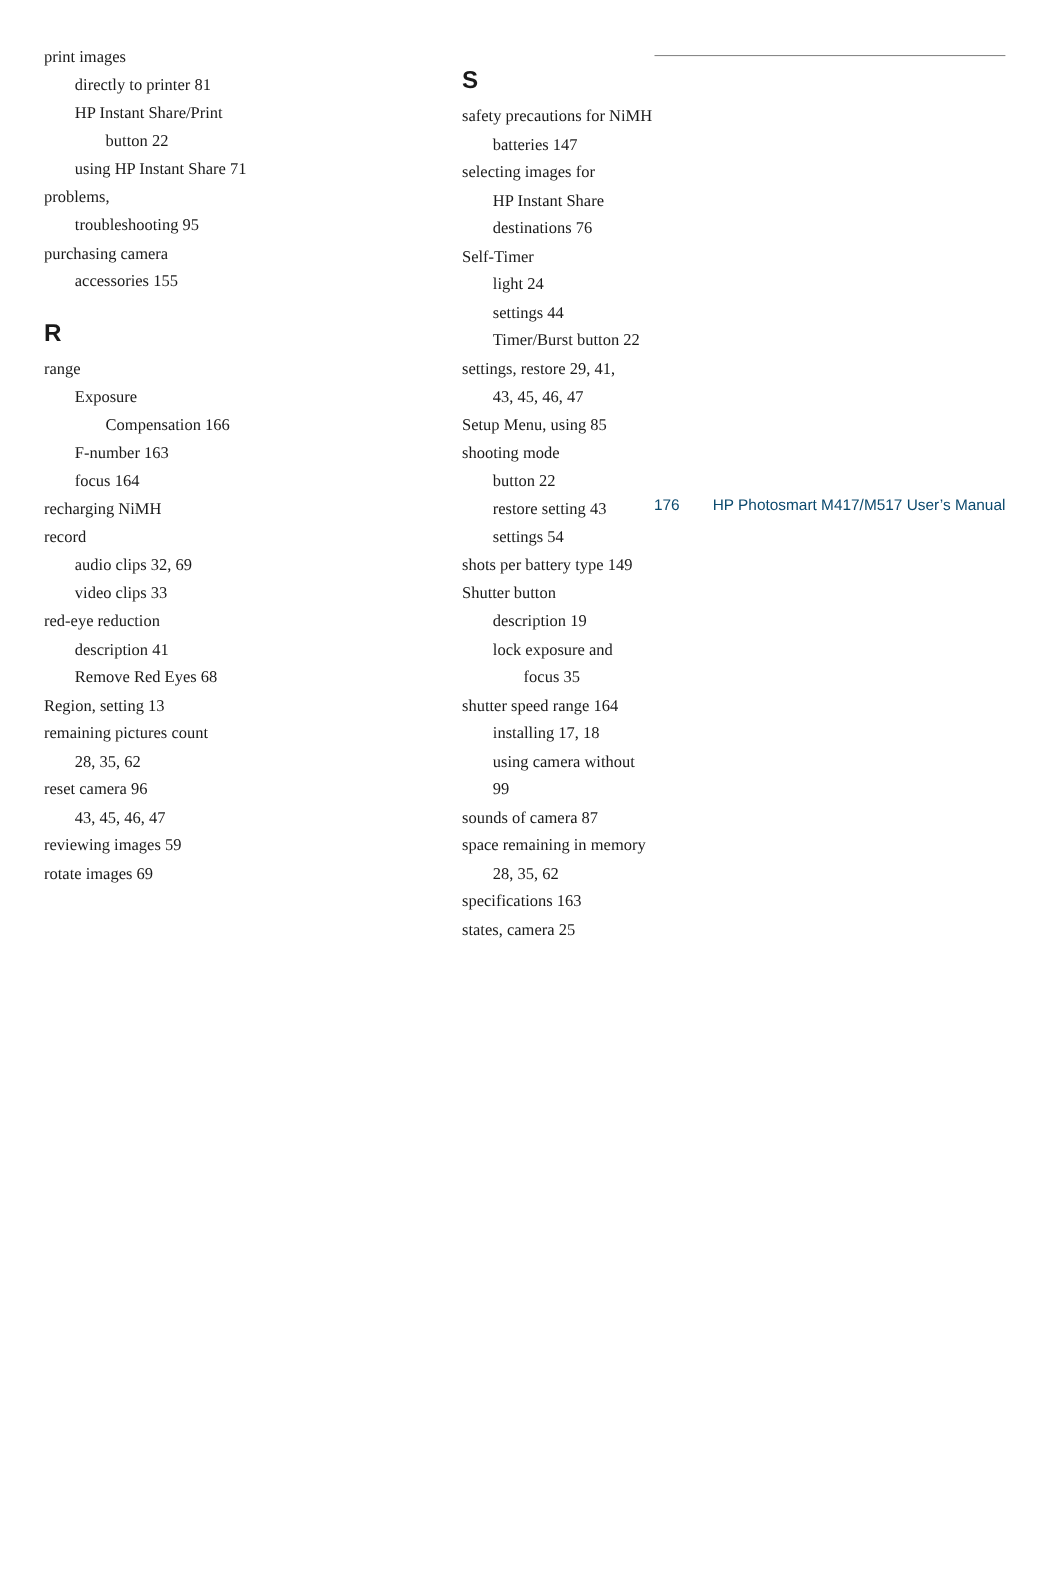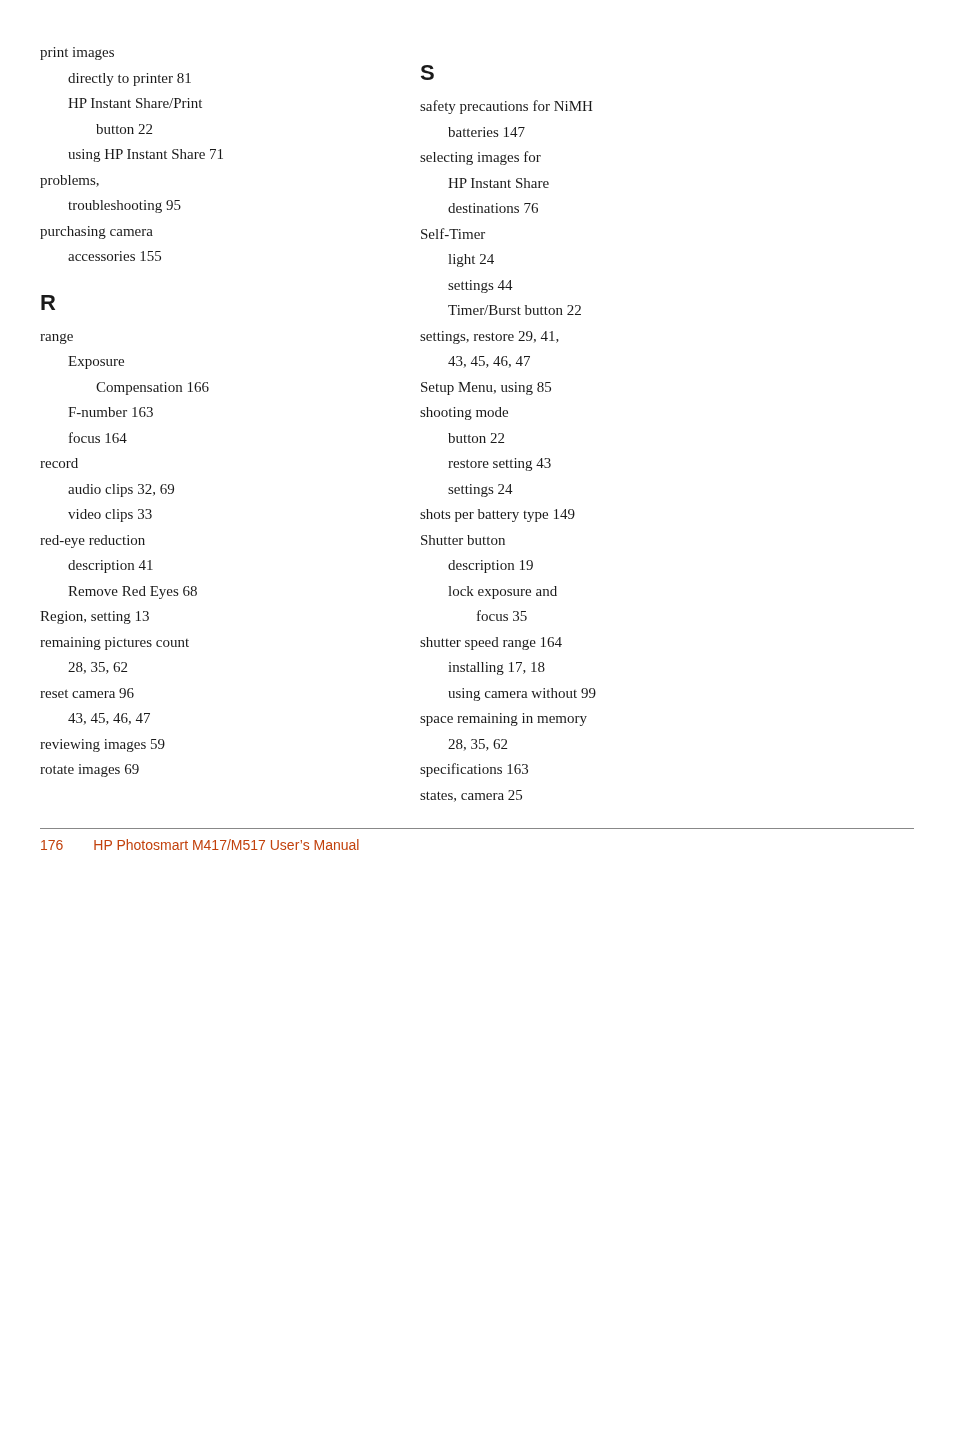--- a/index.html
+++ b/index.html
@@ -13,21 +13,21 @@
       font-family: Georgia, 'Times New Roman', serif;
       font-size: 15px;
       color: #1a1a1a;
       width: 954px;
       min-height: 1431px;
       padding: 30px 40px 30px 40px;
     }
 
     .page-container {
       display: flex;
-      flex-direction: column;
+      flex-direction: row;
       height: 100%;
     }
 
     .columns {
       display: flex;
       flex-direction: row;
       gap: 0px;
       flex: 1;
     }
 
@@ -72,21 +72,21 @@
     .page-footer {
       border-top: 1px solid #888;
       padding-top: 8px;
       margin-top: 20px;
       display: flex;
       flex-direction: row;
       align-items: center;
       gap: 30px;
       font-family: Arial, Helvetica, sans-serif;
       font-size: 14px;
-      color: #c2410c;
+      color: #0c4a6e;
     }
 
     .footer-page-number {
       font-size: 14px;
     }
 
     .footer-title {
       font-size: 14px;
     }
   </style>
@@ -111,20 +111,21 @@
       </div>
 
       <div>
         <div class="section-header">R</div>
 
         <span class="index-entry entry-main">range</span>
         <span class="index-entry entry-sub1">Exposure</span>
         <span class="index-entry entry-sub2">Compensation  166</span>
         <span class="index-entry entry-sub1">F-number  163</span>
         <span class="index-entry entry-sub1">focus  164</span>
+        <span class="index-entry entry-main">recharging NiMH</span>
         <span class="index-entry entry-main">record</span>
         <span class="index-entry entry-sub1">audio clips  32,  69</span>
         <span class="index-entry entry-sub1">video clips  33</span>
         <span class="index-entry entry-main">red-eye reduction</span>
         <span class="index-entry entry-sub1">description  41</span>
         <span class="index-entry entry-sub1">Remove Red Eyes  68</span>
         <span class="index-entry entry-main">Region, setting  13</span>
         <span class="index-entry entry-main">remaining pictures count</span>
         <span class="index-entry entry-sub1">28,  35,  62</span>
         <span class="index-entry entry-main">reset camera  96</span>
@@ -148,29 +149,30 @@
         <span class="index-entry entry-main">Self-Timer</span>
         <span class="index-entry entry-sub1">light  24</span>
         <span class="index-entry entry-sub1">settings  44</span>
         <span class="index-entry entry-sub1">Timer/Burst button  22</span>
         <span class="index-entry entry-main">settings, restore  29,  41,</span>
         <span class="index-entry entry-sub1">43,  45,  46,  47</span>
         <span class="index-entry entry-main">Setup Menu, using  85</span>
         <span class="index-entry entry-main">shooting mode</span>
         <span class="index-entry entry-sub1">button  22</span>
         <span class="index-entry entry-sub1">restore setting  43</span>
-        <span class="index-entry entry-sub1">settings  24</span>
+        <span class="index-entry entry-sub1">settings  54</span>
         <span class="index-entry entry-main">shots per battery type  149</span>
         <span class="index-entry entry-main">Shutter button</span>
         <span class="index-entry entry-sub1">description  19</span>
         <span class="index-entry entry-sub1">lock exposure and</span>
         <span class="index-entry entry-sub2">focus  35</span>
         <span class="index-entry entry-main">shutter speed range  164</span>
         <span class="index-entry entry-sub1">installing  17,  18</span>
         <span class="index-entry entry-sub1">using camera without  99</span>
+        <span class="index-entry entry-main">sounds of camera  87</span>
         <span class="index-entry entry-main">space remaining in memory</span>
         <span class="index-entry entry-sub1">28,  35,  62</span>
         <span class="index-entry entry-main">specifications  163</span>
         <span class="index-entry entry-main">states, camera  25</span>
       </div>
 
     </div>
   </div>
 
   <div class="page-footer">

